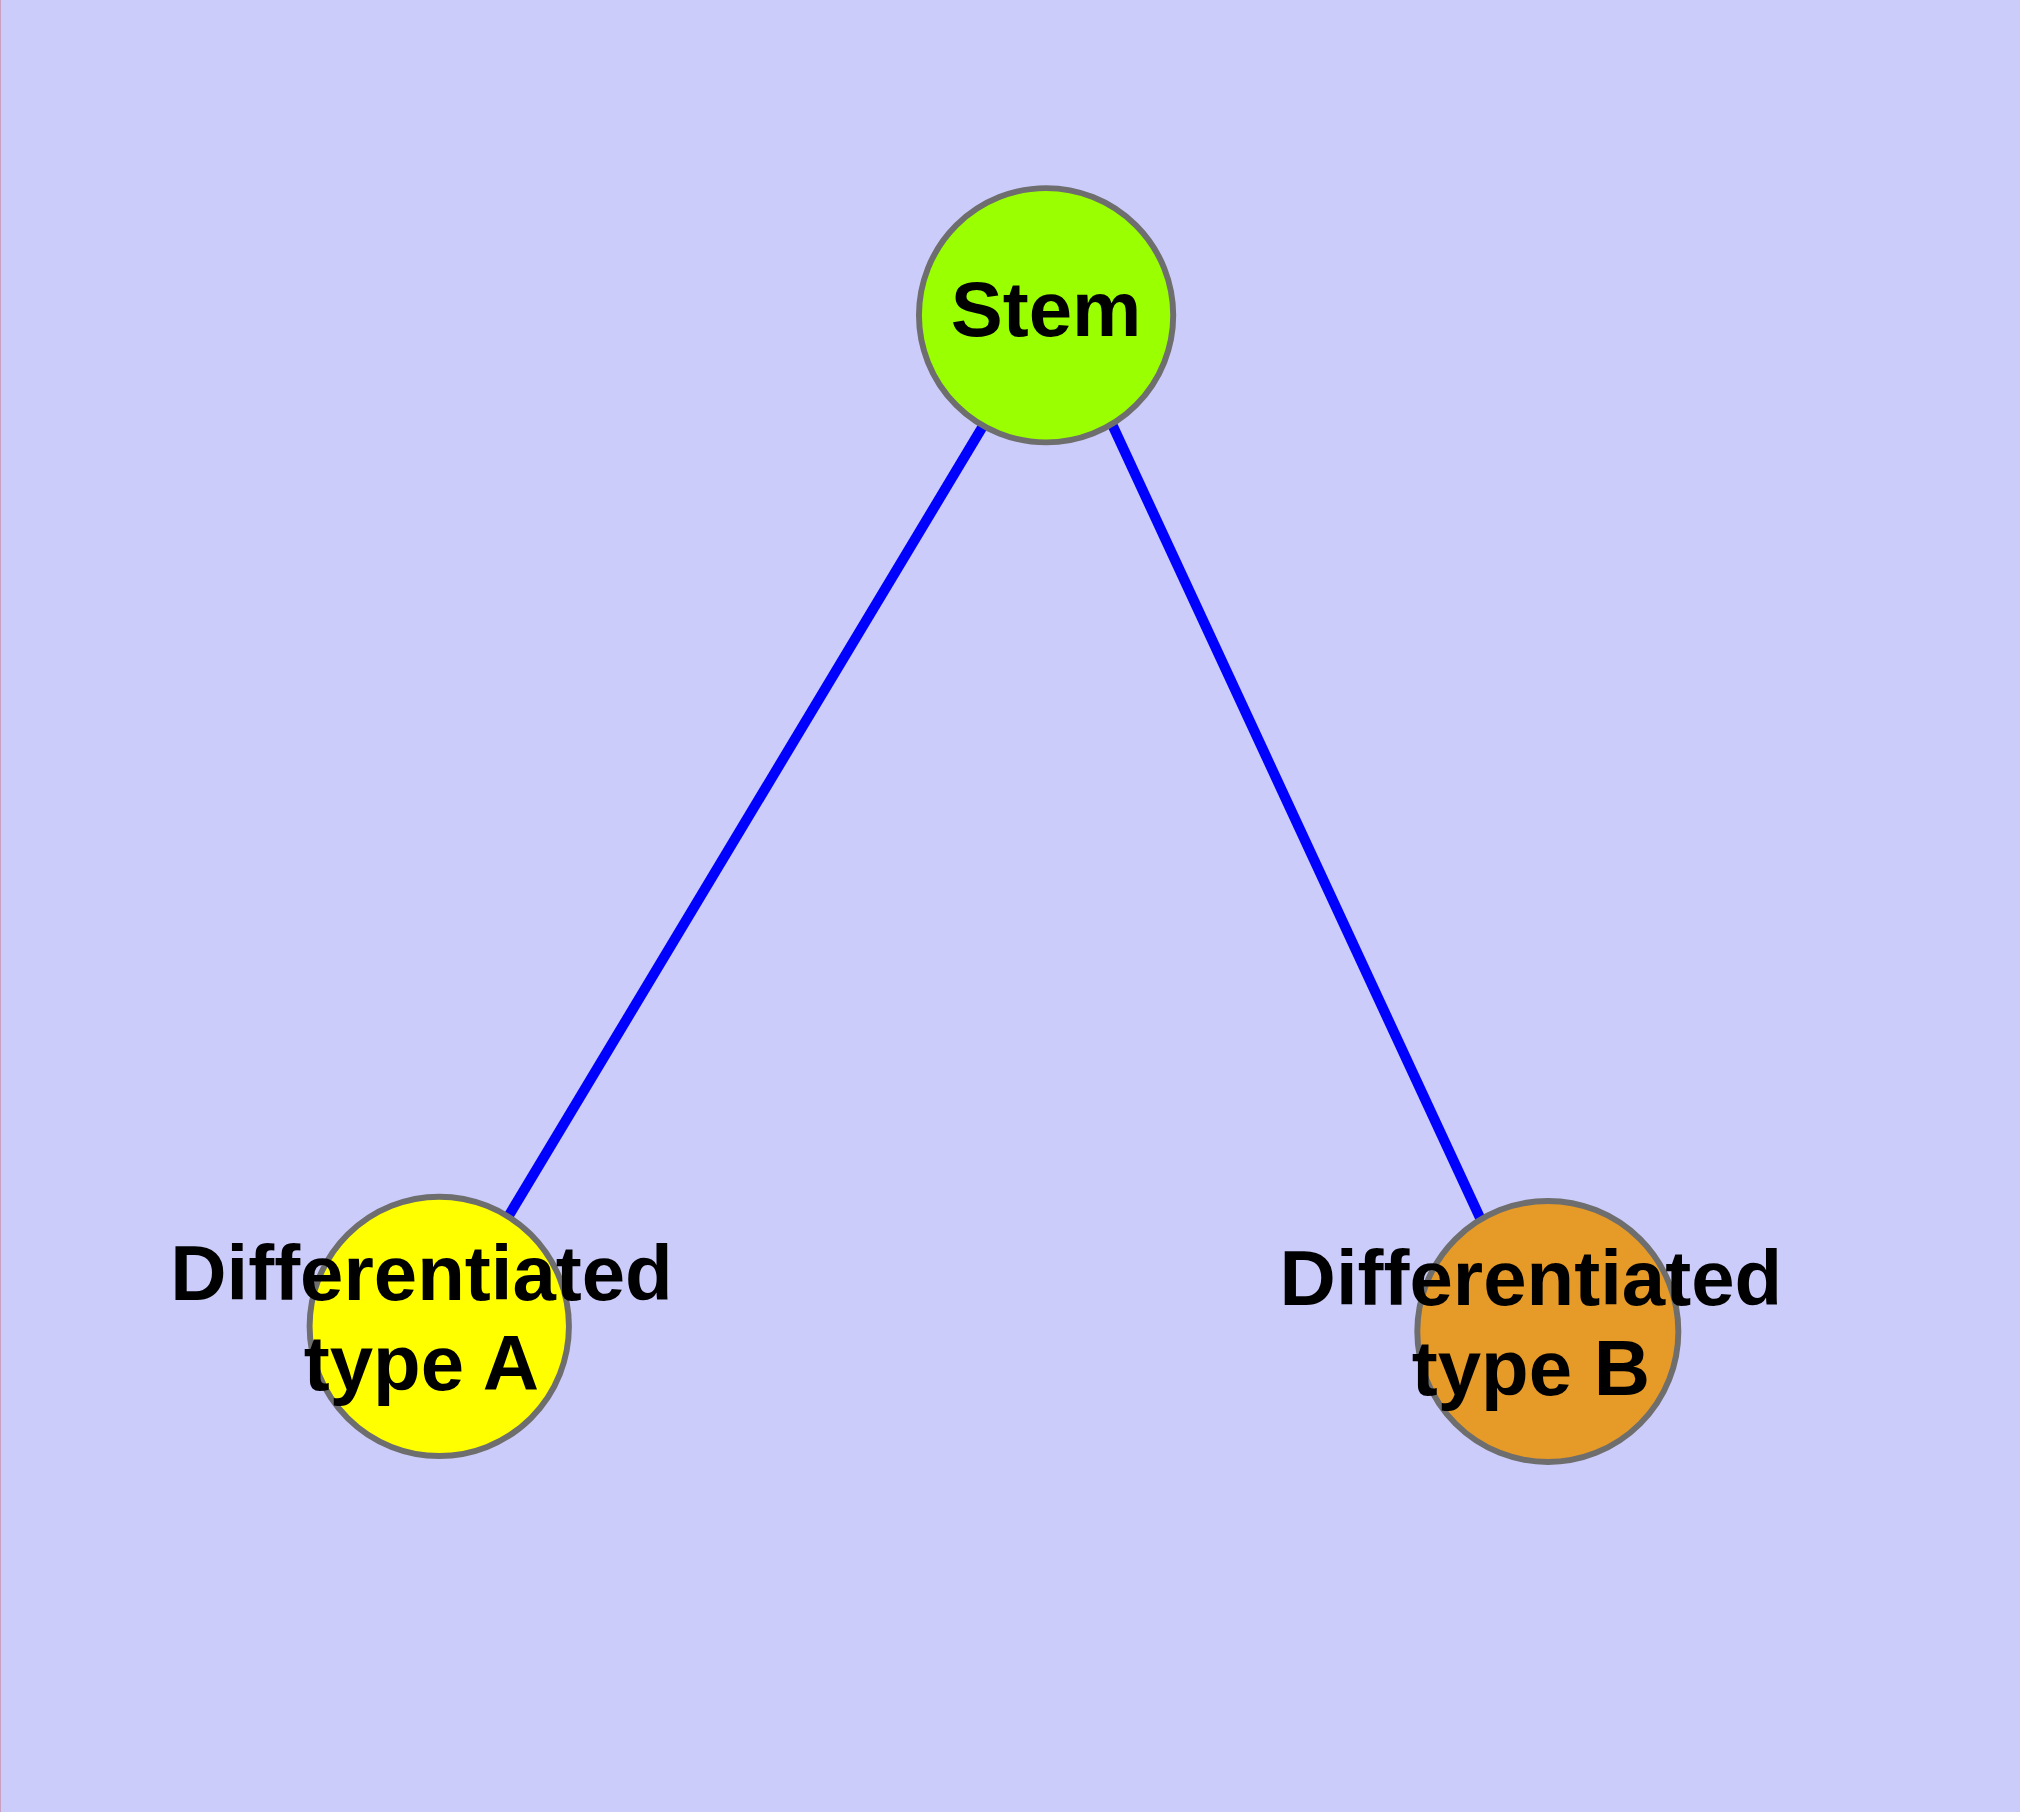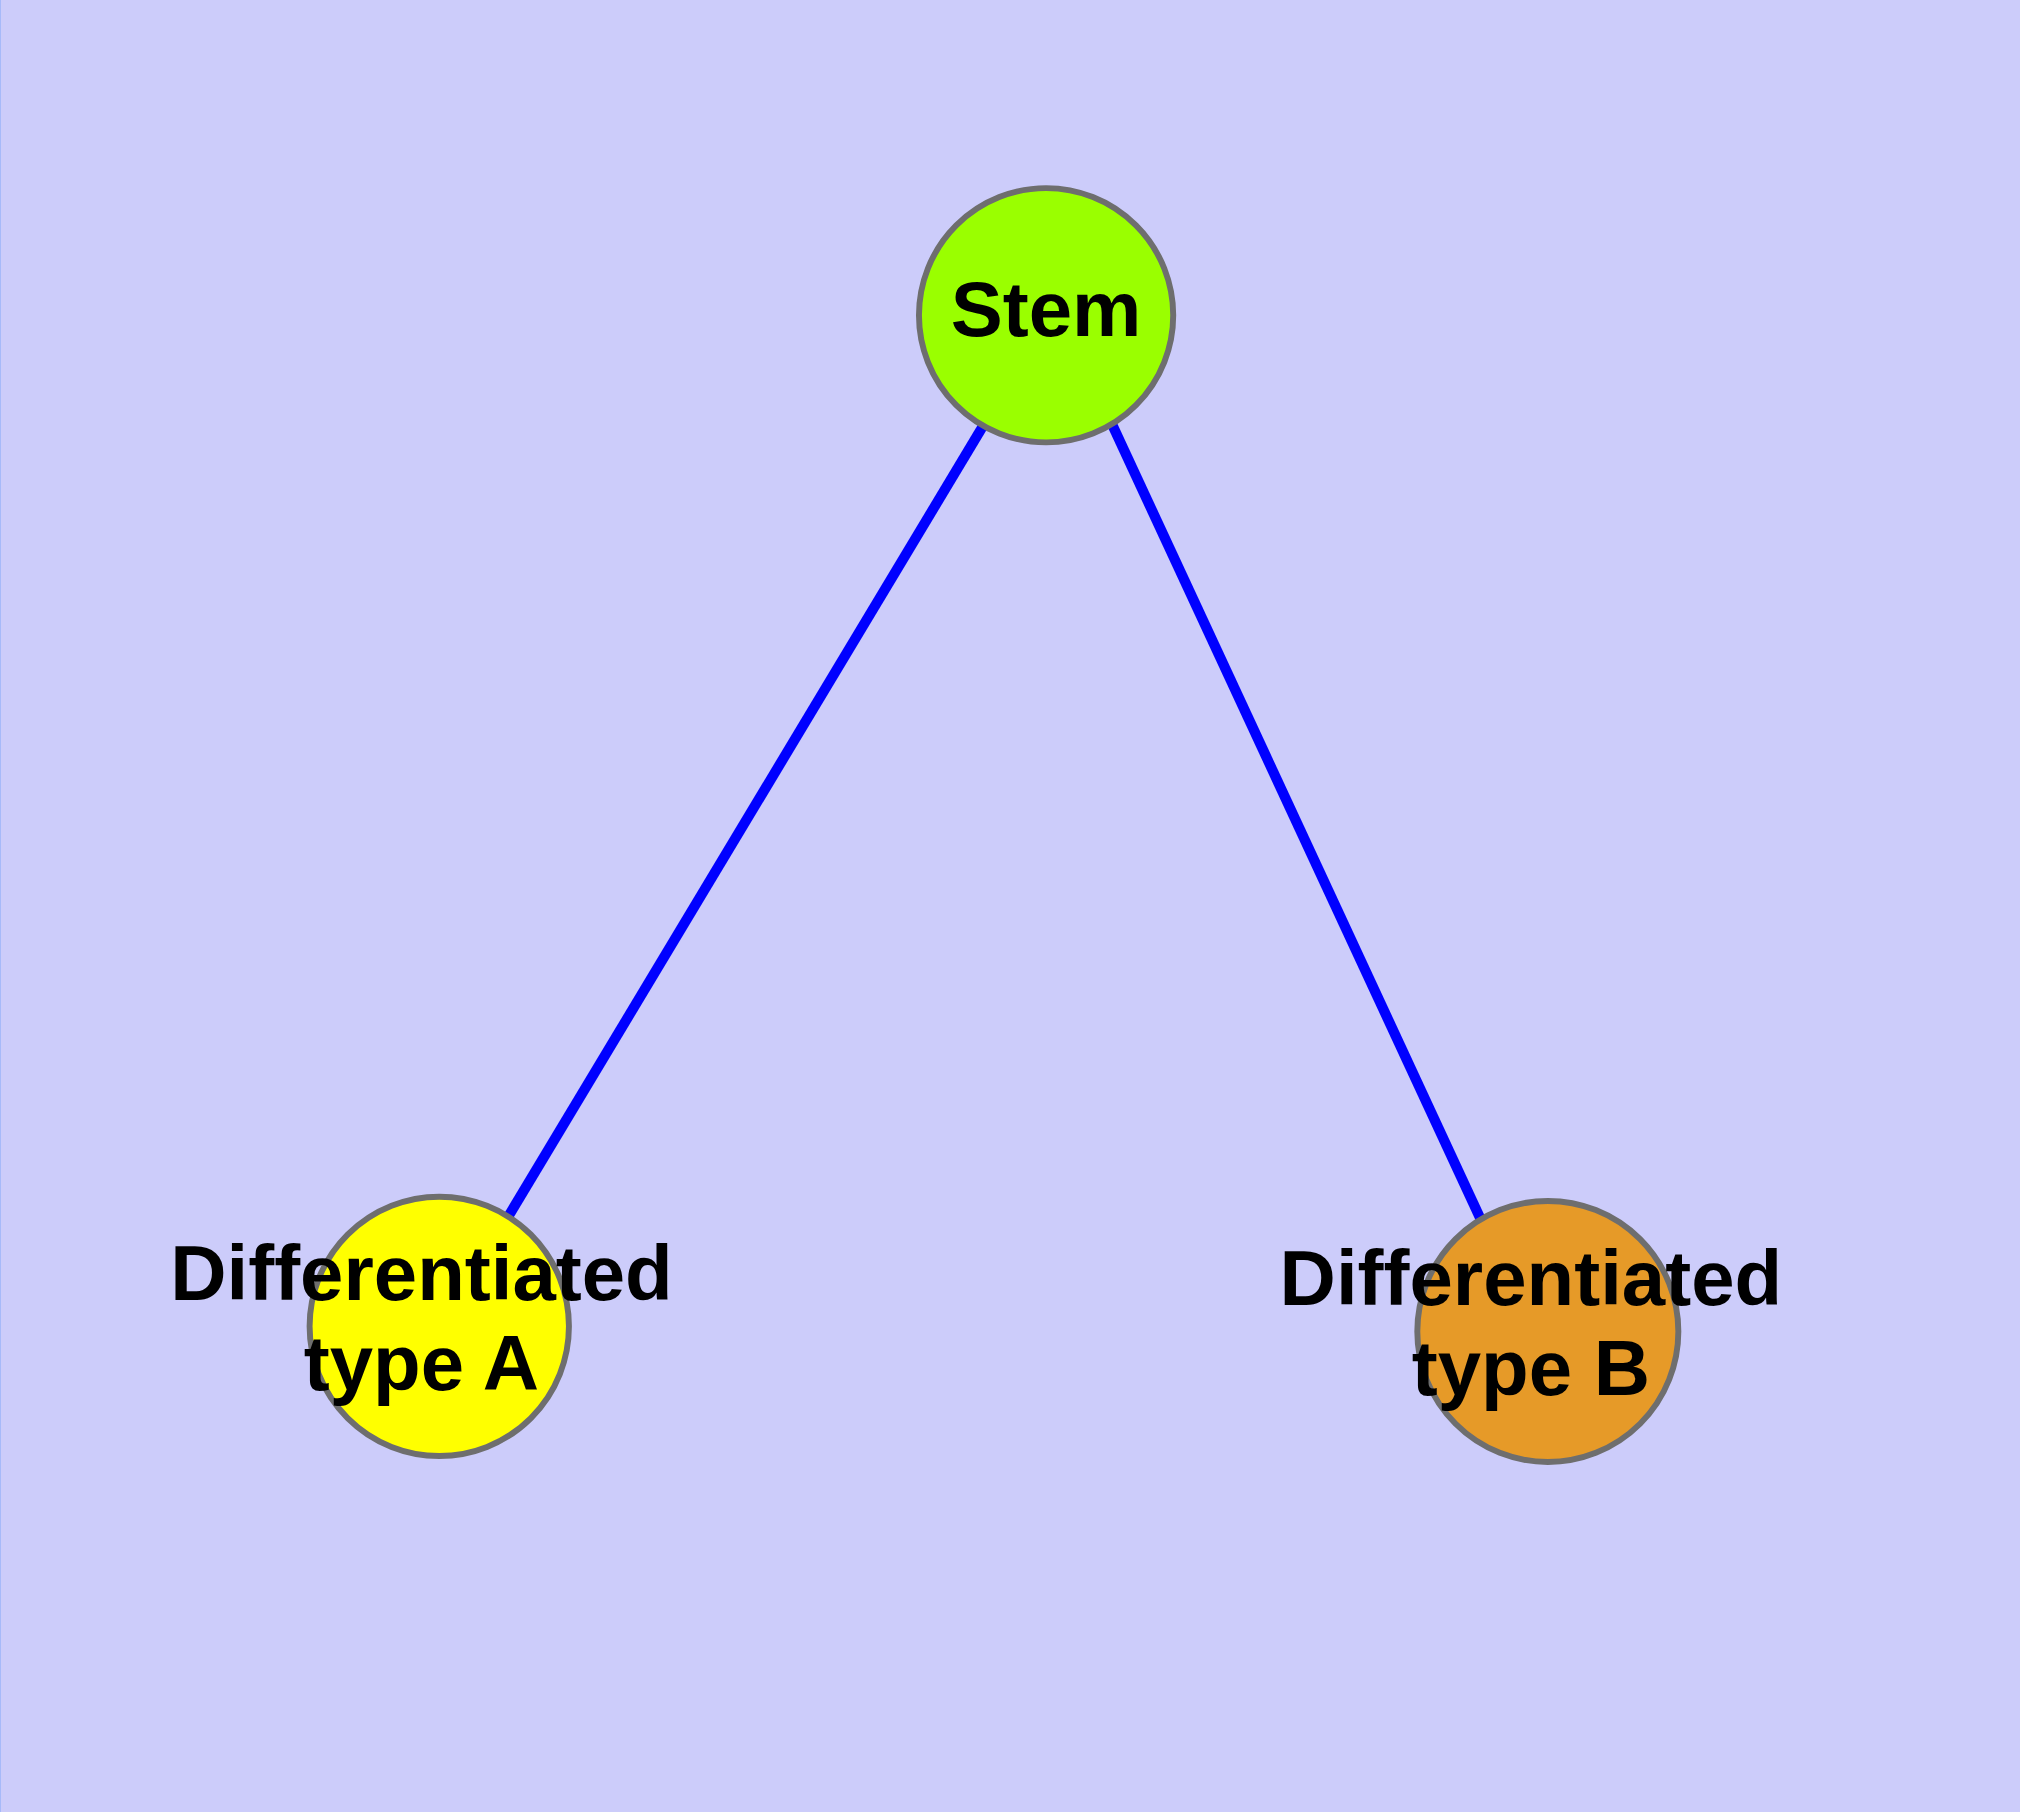--- a/index.html
+++ b/index.html
@@ -33,21 +33,21 @@
     font-weight: bold;
     fill: #000000;
     text-anchor: middle;
     dominant-baseline: middle;
     paint-order: normal;
   }
 </style>
 </head>
 <body style="width: 2021px; height: 1812px; background: rgb(204, 204, 250);">
 
-<div id="graph-canvas" style="width: 1913px; height: 1812px; background: #3b82f6;">
+<div id="graph-canvas" style="width: 1913px; height: 1812px; background: #b91c1c;">
   <svg id="graph-svg" viewBox="0 0 2384 2138" xmlns="http://www.w3.org/2000/svg" style="width: 2021px; height: 1812px;">
     <rect id="bg-rect" x="0" y="0" width="2384" height="2138" fill="#ccccfa"></rect>
     <g id="edges-layer">
         <line x1="1160" y1="502" x2="599" y2="1436" stroke="#0000ff" stroke-width="12" stroke-linecap="butt"></line>
         <line x1="1312" y1="501" x2="1747" y2="1439" stroke="#0000ff" stroke-width="12" stroke-linecap="butt"></line>
       </g>
     <g id="nodes-layer">
         <circle cx="1234" cy="372" r="150" fill="#9aff00" stroke="#6e6e6e" stroke-width="7"></circle>
         <circle cx="518" cy="1565" r="153" fill="#ffff00" stroke="#6e6e6e" stroke-width="7"></circle>
         <circle cx="1826" cy="1571" r="154" fill="#e69a28" stroke="#6e6e6e" stroke-width="7"></circle>

